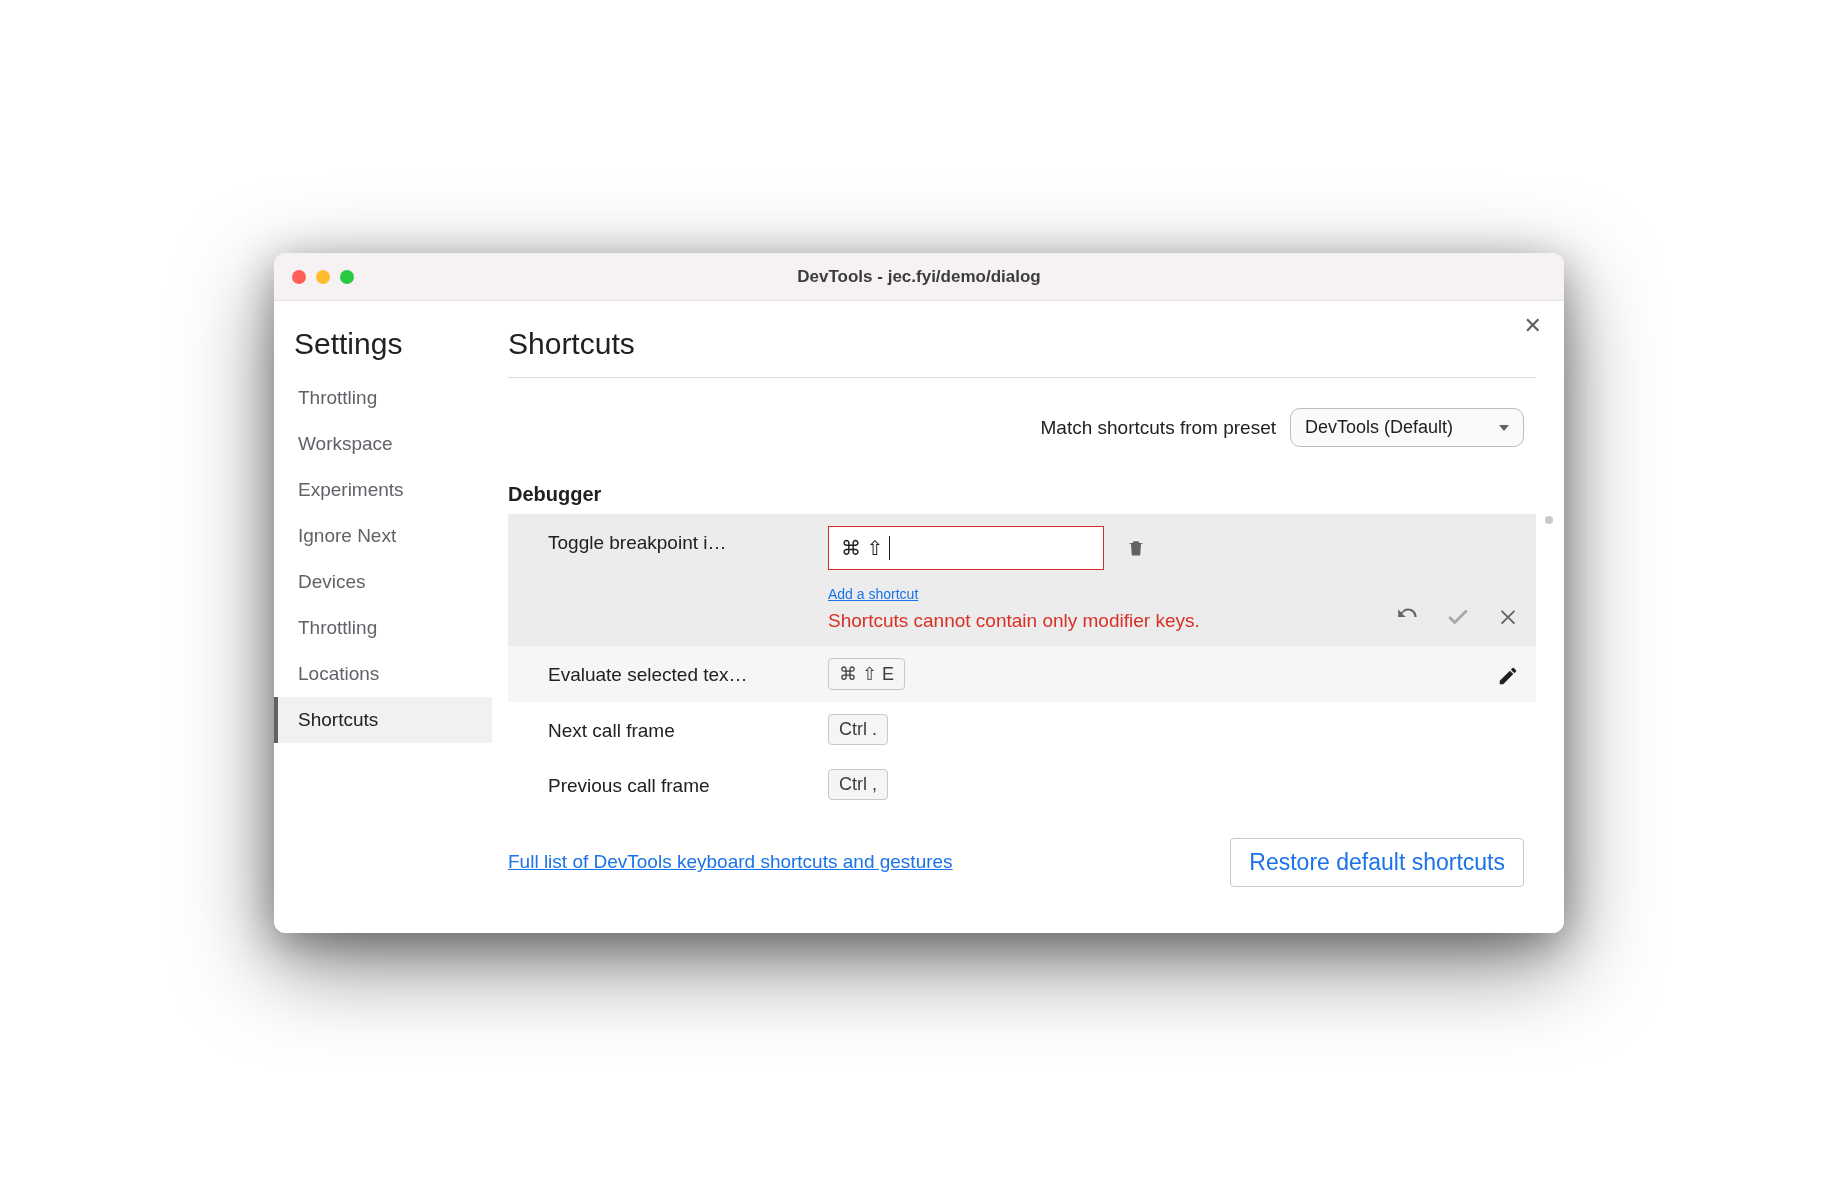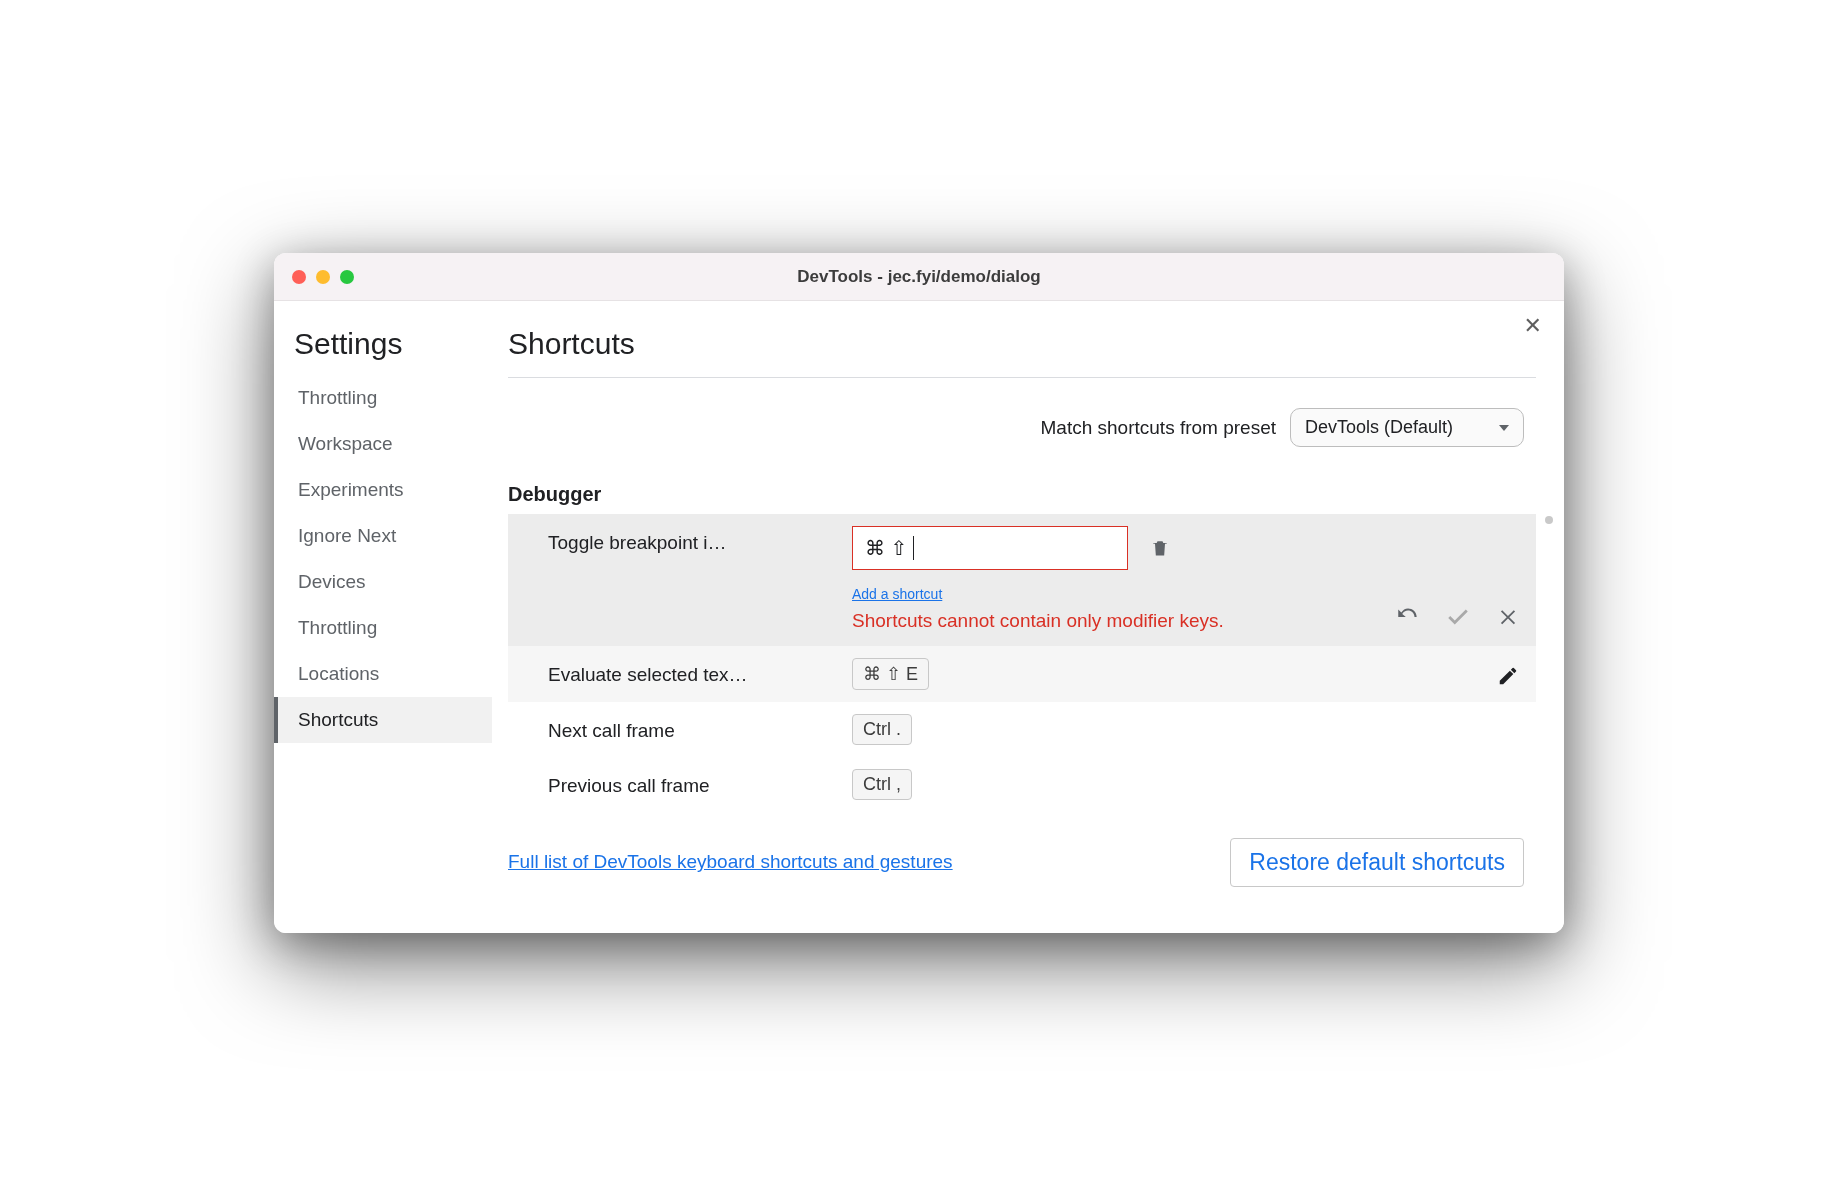--- a/index.html
+++ b/index.html
@@ -53,21 +53,21 @@
 .preset-label { font-size: 19px; color: #202124; }
 .preset-select {
   border: 1px solid #bdbdbd; border-radius: 10px; background: #fafafa;
   padding: 8px 14px; min-width: 234px; font-size: 18px; color: #202124;
   display: flex; align-items: center; justify-content: space-between; cursor: pointer;
 }
 .caret { width: 0; height: 0; border-left: 5px solid transparent; border-right: 5px solid transparent; border-top: 6px solid #5f6368; }
 .section-heading { font-size: 20px; font-weight: 700; color: #202124; padding: 0 0 8px 0; }
 .shortcuts-list { position: relative; }
 .scroll-dot { position: absolute; right: -17px; top: 2px; width: 8px; height: 8px; border-radius: 50%; background: #c9c9c9; }
-.row { display: flex; align-items: flex-start; padding: 12px 14px 12px 40px; font-size: 19px; color: #202124; gap: 24px; }
+.row { display: flex; align-items: flex-start; padding: 12px 14px 12px 40px; font-size: 19px; color: #202124; }
 .row .label { width: 280px; padding-right: 10px; white-space: nowrap; overflow: hidden; text-overflow: ellipsis; padding-top: 6px; }
 .row .middle { flex: 1; }
 .row .actions { display: flex; align-items: center; gap: 22px; padding-top: 4px; }
 .row.editing { background: #ececec; align-items: flex-start; }
 .row.alt { background: #f6f6f6; }
 .shortcut-input {
   border: 1px solid #d93025; background: #fff; width: 276px; height: 44px;
   display: flex; align-items: center; padding: 0 12px; font-size: 20px; color: #202124;
 }
 .shortcut-input .cursor { display: inline-block; width: 1px; height: 24px; background: #202124; margin-left: 6px; }

